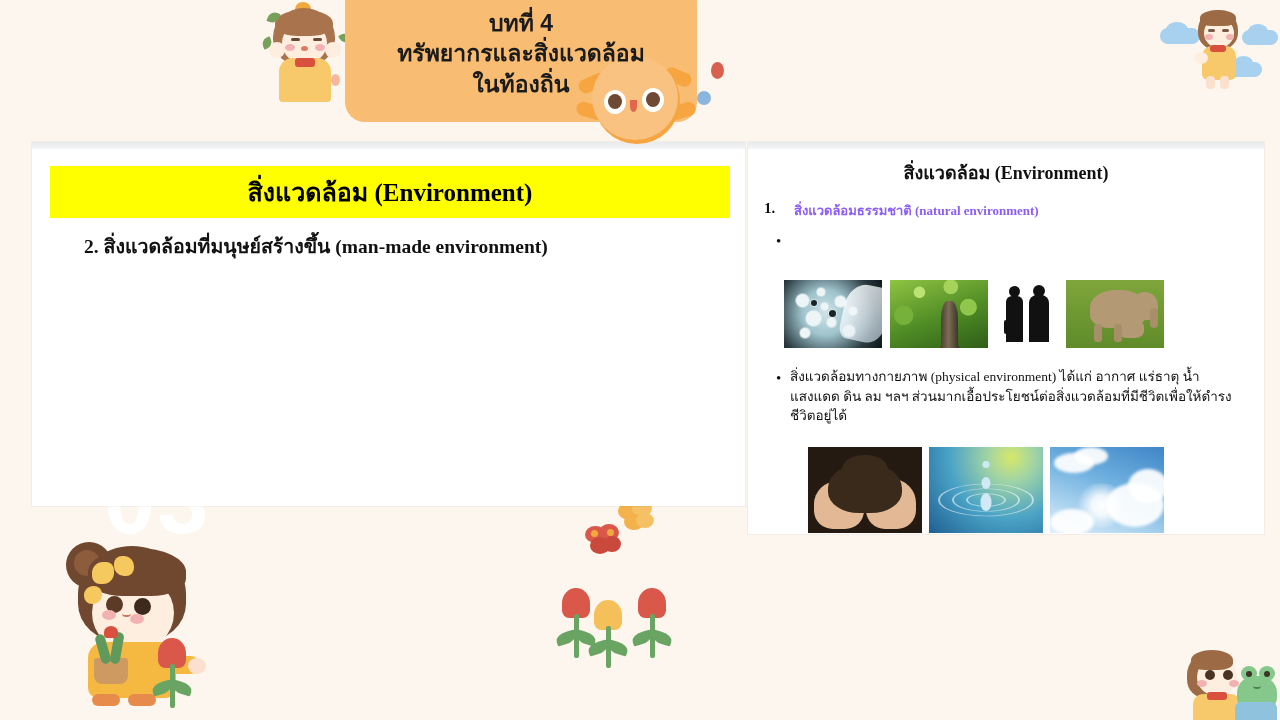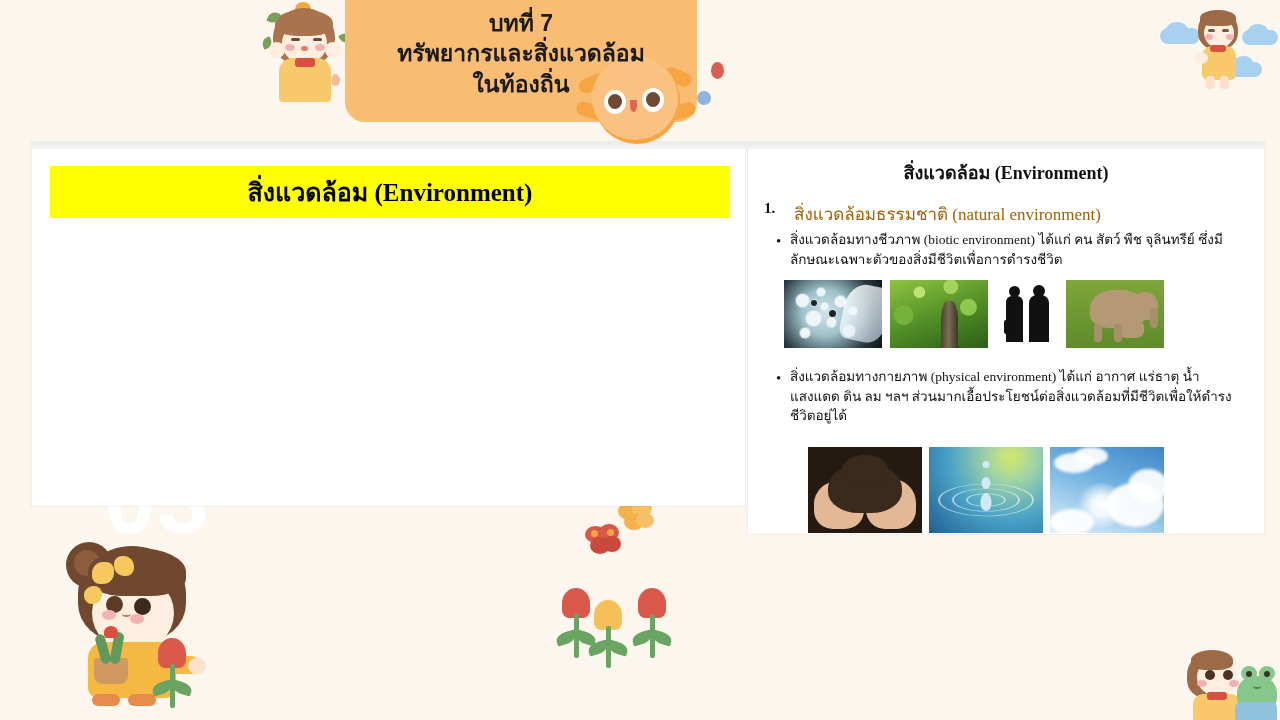--- a/index.html
+++ b/index.html
@@ -102,21 +102,21 @@
     font-weight: 700;
     font-size: 18px;
     color: #111;
   }
   .r-num {
     position: absolute; left: 16px; top: 58px;
     font-weight: 700; font-size: 15px; color: #111;
   }
   .r-num-text {
     position: absolute; left: 46px; top: 58px; right: 12px;
-    font-weight: 400; font-size: 17px; color: #a16207;
+    font-weight: 700; font-size: 13px; color: #8b5cf6;
   }
   .r-bullet {
     position: absolute; left: 42px;
     font-size: 13.5px; color: #111; line-height: 1.45;
   }
   .r-bullet .dot {
     position: absolute; left: -14px; top: 1px; font-size: 15px;
   }
 
   .imgrow { position: absolute; display: flex; align-items: flex-end; }
@@ -297,45 +297,45 @@
     <div style="position:absolute;left:36px;top:42px;width:14px;height:15px;background:#6e4a35;border-radius:50%;"></div>
     <div style="position:absolute;left:74px;top:40px;width:14px;height:15px;background:#6e4a35;border-radius:50%;"></div>
     <div style="position:absolute;left:58px;top:48px;width:7px;height:12px;background:#e2674f;border-radius:0 0 50% 50%;"></div>
   </div>
 
   <div class="deco confetti" style="left:711px; top:62px; width:13px; height:17px; background:#d9604f;"></div>
   <div class="deco confetti" style="left:697px; top:91px; width:14px; height:14px; background:#8ab6dd;"></div>
   <div class="deco confetti" style="left:331px; top:74px; width:9px; height:12px; background:#f3b9a0;"></div>
 
   <div class="title-pill"></div>
-  <div class="title-text">บทที่ 7
+  <div class="title-text">บทที่ 4
 ทรัพยากรและสิ่งแวดล้อม
 ในท้องถิ่น</div>
 
   <div id="panel-left" class="panel">
     <div class="panel-topbar"></div>
 
     <div class="yellow-banner">
       <span class="yellow-banner-text">สิ่งแวดล้อม (Environment)</span>
     </div>
 
     <div class="left-body">
+      <div class="list-item">2.  สิ่งแวดล้อมที่มนุษย์สร้างขึ้น (man-made environment)</div>
     </div>
   </div>
 
   <div id="panel-right" class="panel">
     <div class="panel-topbar"></div>
 
     <div class="r-head">สิ่งแวดล้อม (Environment)</div>
     <div class="r-num">1.</div>
     <div class="r-num-text">สิ่งแวดล้อมธรรมชาติ (natural environment)</div>
 
     <div class="r-bullet" style="top:88px; right:16px;">
       <span class="dot">•</span>
-      <span>สิ่งแวดล้อมทางชีวภาพ (biotic environment) ได้แก่ คน สัตว์ พืช จุลินทรีย์ ซึ่งมีลักษณะเฉพาะตัวของสิ่งมีชีวิตเพื่อการดำรงชีวิต</span>
     </div>
 
     <div class="imgrow" style="left:36px; top:138px; gap:8px;">
       <div class="ph ph-petri" style="width:98px;height:68px;">
         <div class="dots-layer">
           <i style="left:12%;top:20%;width:13px;height:13px;"></i>
           <i style="left:34%;top:12%;width:8px;height:8px;"></i>
           <i style="left:52%;top:24%;width:11px;height:11px;"></i>
           <i style="left:22%;top:46%;width:15px;height:15px;"></i>
           <i style="left:44%;top:56%;width:9px;height:9px;"></i>

